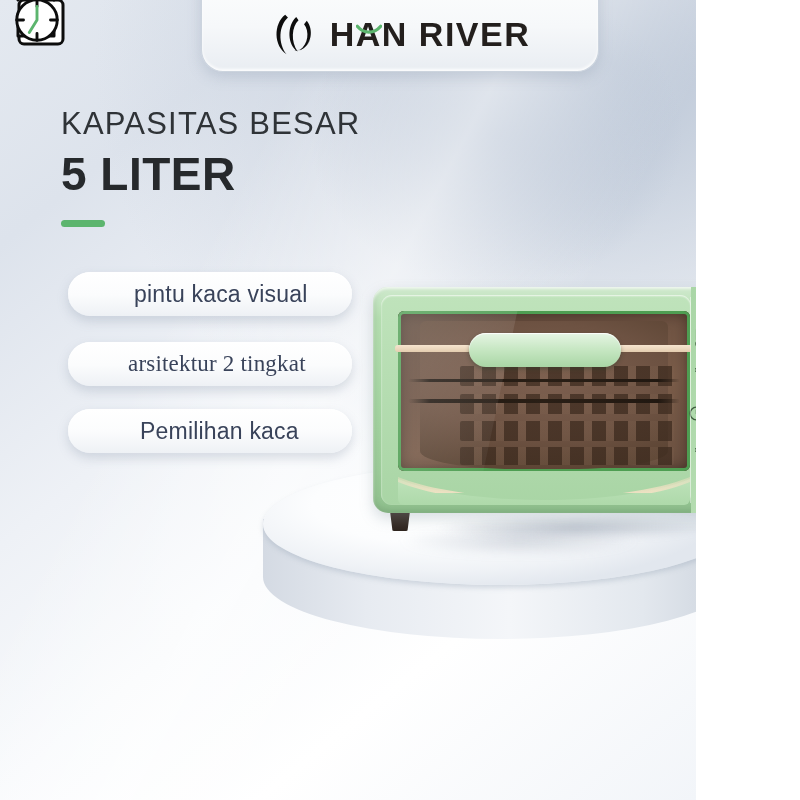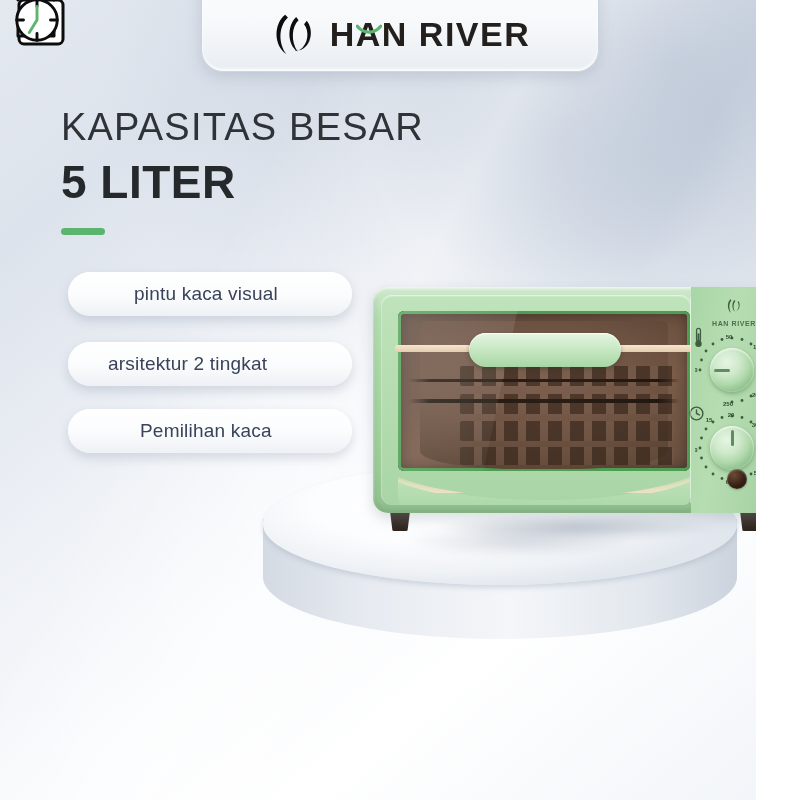--- a/index.html
+++ b/index.html
@@ -2,21 +2,21 @@
 <html><head>
 <meta charset="utf-8">
 <style>
   html, body {
     margin: 0;
     padding: 0;
     background: #ffffff;
   }
   #stage {
     position: relative;
-    width: 756px;
+    width: 696px;
     height: 800px;
     overflow: hidden;
     font-family: "Liberation Sans", sans-serif;
     background:
       radial-gradient(120% 90% at 88% 8%, rgba(183,195,212,0.95) 0%, rgba(196,205,219,0.55) 30%, rgba(255,255,255,0) 62%),
       linear-gradient(141deg, #e4e9f0 0%, #dde3ec 18%, #eef1f6 40%, #f8fafc 58%, #ffffff 74%, #f2f5f9 100%);
   }
   
   #bg-sheen {
     position: absolute;
@@ -75,21 +75,21 @@
     height: 11px;
   }
 
   
   #headline-block {
     position: absolute;
     left: 61px; top: 107px;
     width: 420px;
   }
   #headline-sub {
-    font-size: 38px;
+    font-size: 31px;
     font-weight: 300;
     letter-spacing: 1.2px;
     color: #2f3337;
     line-height: 1.1;
     white-space: nowrap;
   }
   #headline-main {
     margin-top: 9px;
     font-size: 46px;
     font-weight: bold;
@@ -117,27 +117,27 @@
     box-shadow: 0 5px 11px rgba(125,140,163,0.28), inset 0 1px 0 rgba(255,255,255,0.95);
     display: flex;
     align-items: center;
     box-sizing: border-box;
   }
   #pill-0 { top: 272px; }
   #pill-1 { top: 342px; }
   #pill-2 { top: 409px; }
 
   .pill-label {
-    font-size: 19px;
+    font-size: 23px;
     color: #39435a;
     letter-spacing: 0.2px;
     white-space: nowrap;
   }
   #pill-0 .pill-label { margin-left: 66px; }
-  #pill-1 .pill-label { margin-left: 40px; }
+  #pill-1 .pill-label { margin-left: 60px; font-family: Liberation Serif, serif; }
   #pill-2 .pill-label { margin-left: 72px; }
 
   .pill-icon {
     position: absolute;
     display: block;
   }
   #icon-window { left: 15px; top: -4px; width: 52px; height: 52px; }
   #icon-rack   { left: 8px;  top: -16px; width: 56px; height: 60px; }
   #icon-timer  { left: 10px; top: -8px;  width: 54px; height: 56px; }
 

